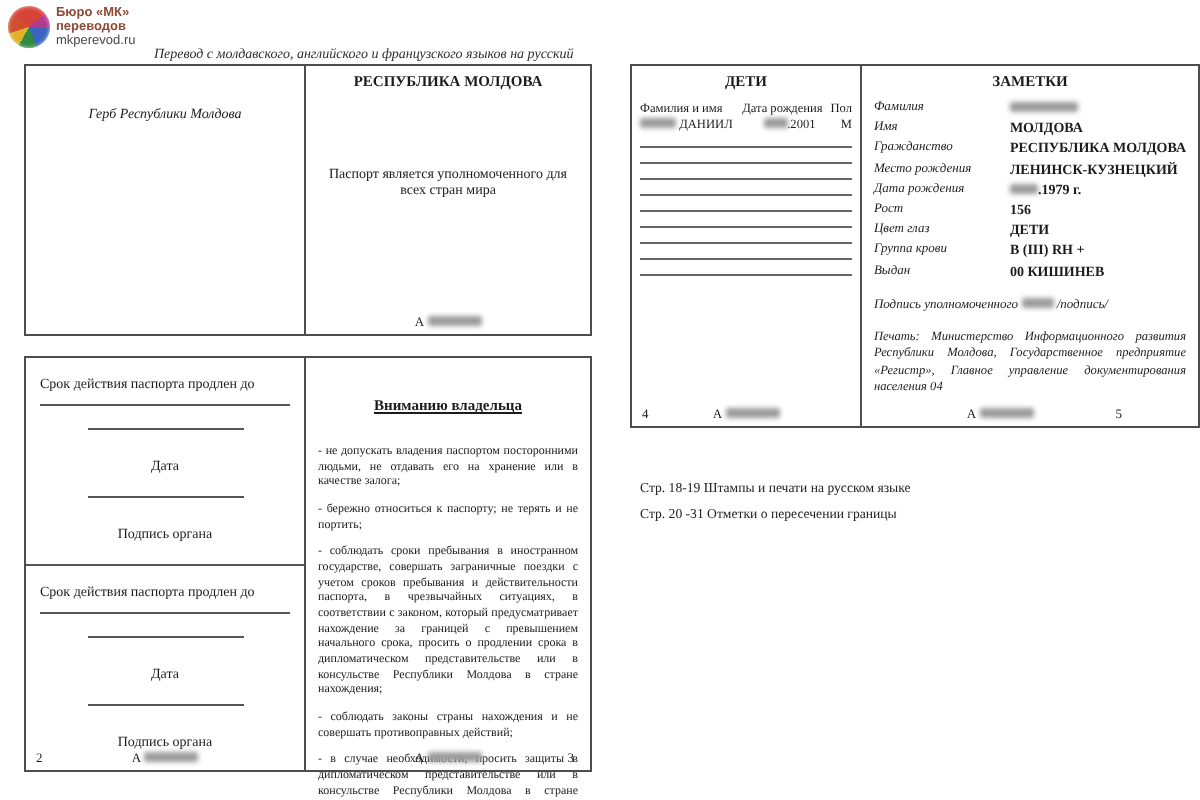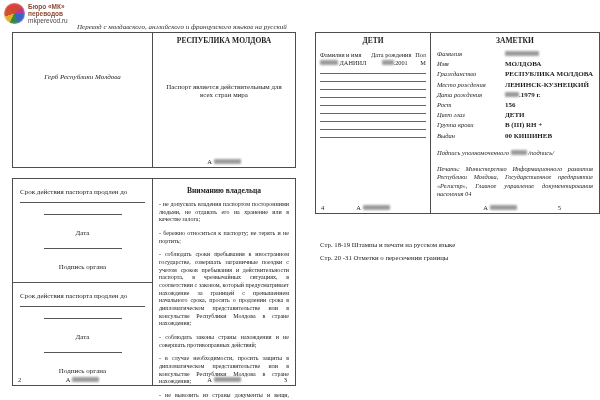--- a/index.html
+++ b/index.html
@@ -27,21 +27,21 @@
   .tbl { position:absolute; border:1px solid #4d4d4d; display:flex; box-sizing:border-box; background:#fff; }
   .cell { position:relative; box-sizing:border-box; height:100%; }
   .cell.rb { border-right:1px solid #4d4d4d; }
   .hdr { font-weight:bold; text-align:center; font-size:7.5px; padding-top:3px; }
   .serial-row { position:absolute; bottom:2px; left:0; right:0; font-size:6.5px; text-align:center; }
   .pg-num { position:absolute; bottom:2px; font-size:6.5px; }
 
   .rdx { display:inline-block; background:#9b9b9b; filter:blur(1.2px); height:5px; border-radius:1px; }
 
   
-  .emblem-caption { margin-top:40px; font-style:italic; font-size:7px; text-align:center; }
+  .emblem-caption { margin-top:20px; font-style:italic; font-size:7px; text-align:center; }
   .country { margin-top:14px; font-weight:bold; font-size:7.5px; text-align:center; letter-spacing:.5px; }
   .cover-line { font-size:7px; text-align:center; padding:0 10px; }
 
   
   .ext-col { padding:0 7px; font-size:7px; }
   .ext-line { margin-top:9px; }
   .u-full { border-bottom:1px solid #555; margin-top:6px; }
   .c-line { width:78px; margin:11px auto 0 auto; border-bottom:1px solid #555; }
   .c-label { text-align:center; margin-top:14px; }
   .blk-divider { border-bottom:1px solid #555; margin:11px -7px 0 -7px; }
@@ -81,21 +81,21 @@
     </div>
     <div class="tagline">Перевод с молдавского, английского и французского языков на русский язык</div>
   </div>
 
   <div class="tbl" style="left:12px; top:32px; width:284px; height:136px;">
     <div class="cell rb" style="width:140px;">
       <div class="emblem-caption">Герб Республики Молдова</div>
     </div>
     <div class="cell" style="flex:1;">
       <div class="hdr">РЕСПУБЛИКА МОЛДОВА</div>
-      <div class="cover-line" style="margin-top:38px;">Паспорт является действительным для всех стран мира</div>
+      <div class="cover-line" style="margin-top:38px;">Паспорт является уполномоченного для всех стран мира</div>
       <div class="serial-row">
         <span>А</span>
         <span class="rdx" style="width:27px;"></span>
       </div>
     </div>
   </div>
 
   <div class="tbl" style="left:12px; top:178px; width:284px; height:208px;">
 
     <div class="cell rb ext-col" style="width:140px;">
@@ -121,21 +121,21 @@
       </div>
 
       <div class="pg-num" style="left:5px;">2</div>
       <div class="serial-row">
         <span>А</span>
         <span class="rdx" style="width:27px;"></span>
       </div>
     </div>
 
     <div class="cell att-col" style="flex:1;">
-      <div class="hdr" style="margin:4px -6px;">Вниманию владельца</div>
+      <div class="hdr" style="margin:16px -6px;text-decoration:underline;">Вниманию владельца</div>
       <p class="bullet">- не допускать владения паспортом посторонними людьми, не отдавать его на хранение или в качестве залога;</p>
       <p class="bullet">- бережно относиться к паспорту; не терять и не портить;</p>
       <p class="bullet">- соблюдать сроки пребывания в иностранном государстве, совершать заграничные поездки с учетом сроков пребывания и действительности паспорта, в чрезвычайных ситуациях, в соответствии с законом, который предусматривает нахождение за границей с превышением начального срока, просить о продлении срока в дипломатическом представительстве или в консульстве Республики Молдова в стране нахождения;</p>
       <p class="bullet">- соблюдать законы страны нахождения и не совершать противоправных действий;</p>
       <p class="bullet">- в случае необходимости, просить защиты в дипломатическом представительстве или в консульстве Республики Молдова в стране нахождения;</p>
       <p class="bullet">- не вывозить из страны документы и вещи, запрещенные законом;</p>
 
       <div class="pg-num" style="right:8px;">3</div>
       <div class="serial-row">
         <span>А</span>

